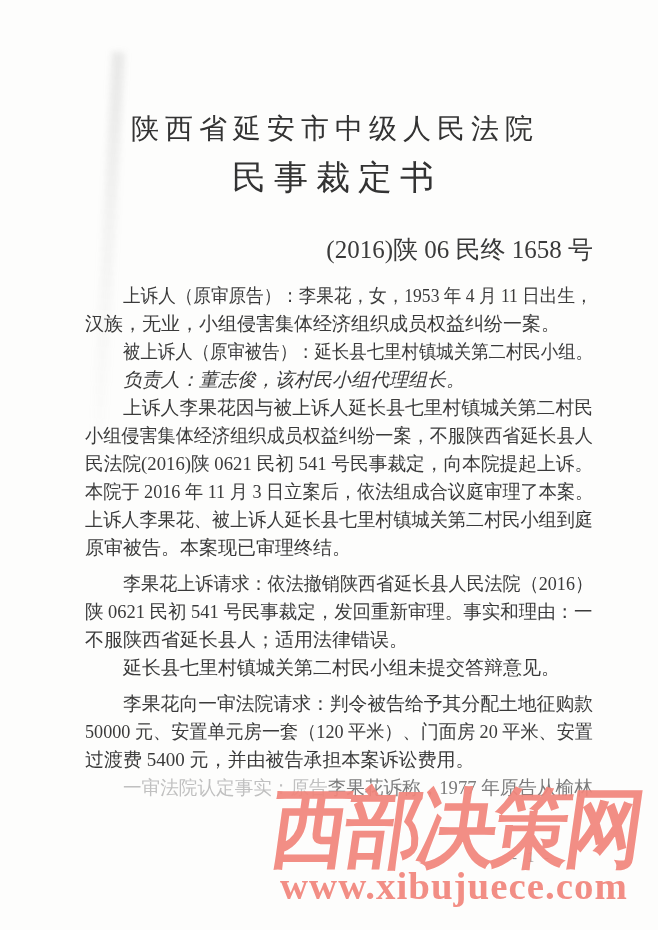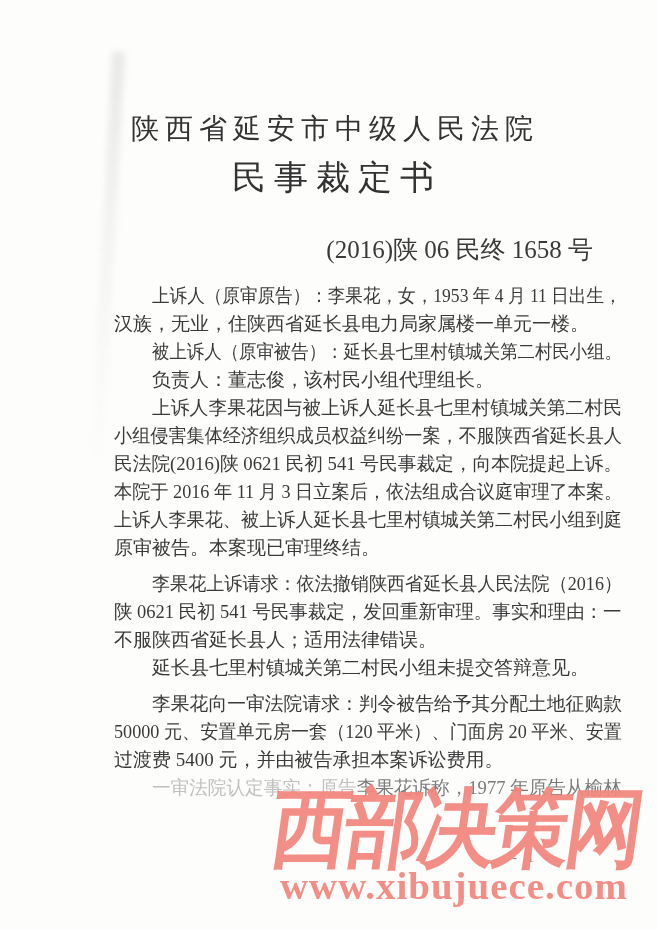--- a/index.html
+++ b/index.html
@@ -22,21 +22,21 @@
   .doc-type{
     position:absolute;top:155px;left:0;width:658px;text-align:center;
     font-size:34px;letter-spacing:8px;padding-left:8px;color:#333;white-space:nowrap;
   }
   .case-number{
     position:absolute;top:233px;left:85px;width:508px;text-align:right;
     font-size:25px;color:#3a3a3a;white-space:nowrap;
   }
   .doc-body{
     position:absolute;left:85px;top:282px;width:508px;
-    font-size:19px;color:#3a3a3a;margin-left:29px;
+    font-size:19px;color:#3a3a3a;
   }
   .line{height:28px;line-height:28px;white-space:nowrap;}
   .line.indent{padding-left:38px;}
   .line.gap{margin-top:8px;}
   .line .ln{display:inline-block;white-space:pre;transform-origin:0 50%;}
   .faded-lead{color:#c0c0c0;}
   .faded-rest{color:#7b7b7b;}
   .page-num{
     position:absolute;left:512px;top:849px;font-size:15px;color:#8f8f8f;
     letter-spacing:3px;z-index:1;white-space:nowrap;
@@ -61,23 +61,23 @@
   <div class="streak"></div>
 
   <div class="court-title">陕西省延安市中级人民法院</div>
 
   <div class="doc-type">民事裁定书</div>
 
   <div class="case-number">(2016)陕 06 民终 1658 号</div>
 
   <div class="doc-body">
       <div class="line indent"><span class="ln" style="transform: scaleX(0.925197);">上诉人（原审原告）：李果花，女，1953 年 4 月 11 日出生，</span></div>
-      <div class="line"><span class="ln" style="transform: none;">汉族，无业，住陕西省延长县电力局家属楼一单元一楼。</span></div>
+      <div class="line"><span class="ln" style="transform: none;">汉族，无业，小组侵害集体经济组织成员权益纠纷一案。</span></div>
       <div class="line indent"><span class="ln" style="transform: scaleX(0.916179);">被上诉人（原审被告）：延长县七里村镇城关第二村民小组。</span></div>
-      <div class="line indent"><span class="ln" style="transform: none;">负责人：董志俊，该村民小组代理组长。</span></div>
+      <div class="line indent"><span class="ln" style="transform: none; font-style: italic;">负责人：董志俊，该村民小组代理组长。</span></div>
       <div class="line indent"><span class="ln" style="transform: scaleX(0.989474);">上诉人李果花因与被上诉人延长县七里村镇城关第二村民</span></div>
       <div class="line"><span class="ln" style="transform: scaleX(0.954887);">小组侵害集体经济组织成员权益纠纷一案，不服陕西省延长县人</span></div>
       <div class="line"><span class="ln" style="transform: scaleX(0.984496);">民法院(2016)陕 0621 民初 541 号民事裁定，向本院提起上诉。</span></div>
       <div class="line"><span class="ln" style="transform: scaleX(0.956685);">本院于 2016 年 11 月 3 日立案后，依法组成合议庭审理了本案。</span></div>
       <div class="line"><span class="ln" style="transform: scaleX(0.954887);">上诉人李果花、被上诉人延长县七里村镇城关第二村民小组到庭</span></div>
       <div class="line"><span class="ln" style="transform: none;">原审被告。本案现已审理终结。</span></div>
       <div class="line indent gap"><span class="ln" style="transform: scaleX(0.951417);">李果花上诉请求：依法撤销陕西省延长县人民法院（2016）</span></div>
       <div class="line"><span class="ln" style="transform: scaleX(0.971319);">陕 0621 民初 541 号民事裁定，发回重新审理。事实和理由：一</span></div>
       <div class="line"><span class="ln" style="transform: none;">不服陕西省延长县人；适用法律错误。</span></div>
       <div class="line indent"><span class="ln" style="transform: none;">延长县七里村镇城关第二村民小组未提交答辩意见。</span></div>

